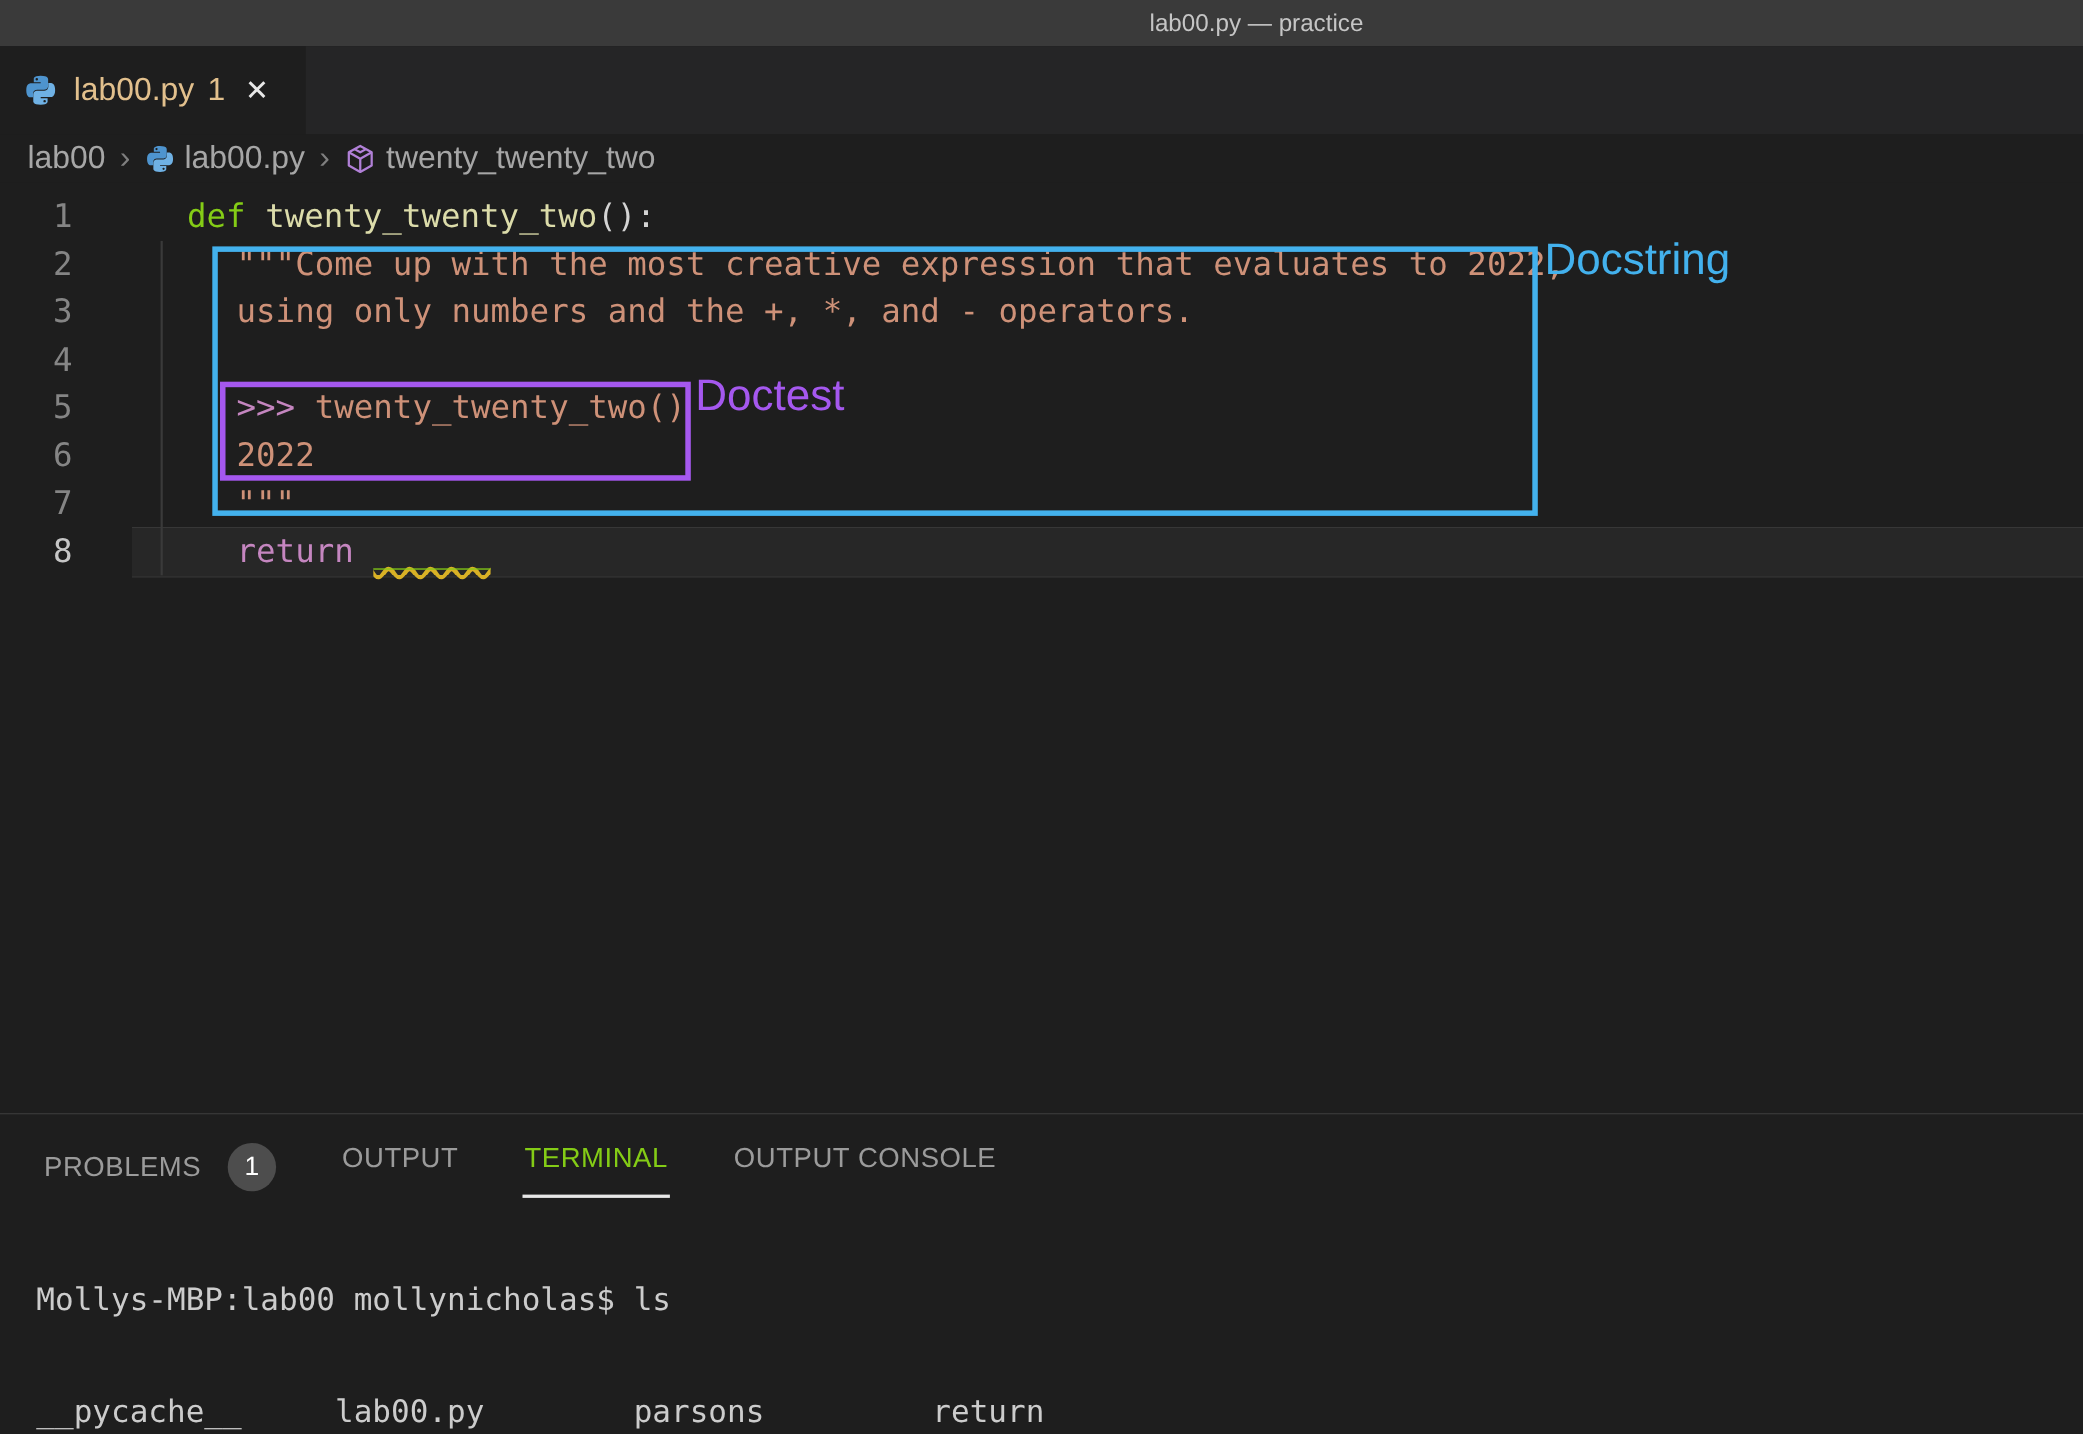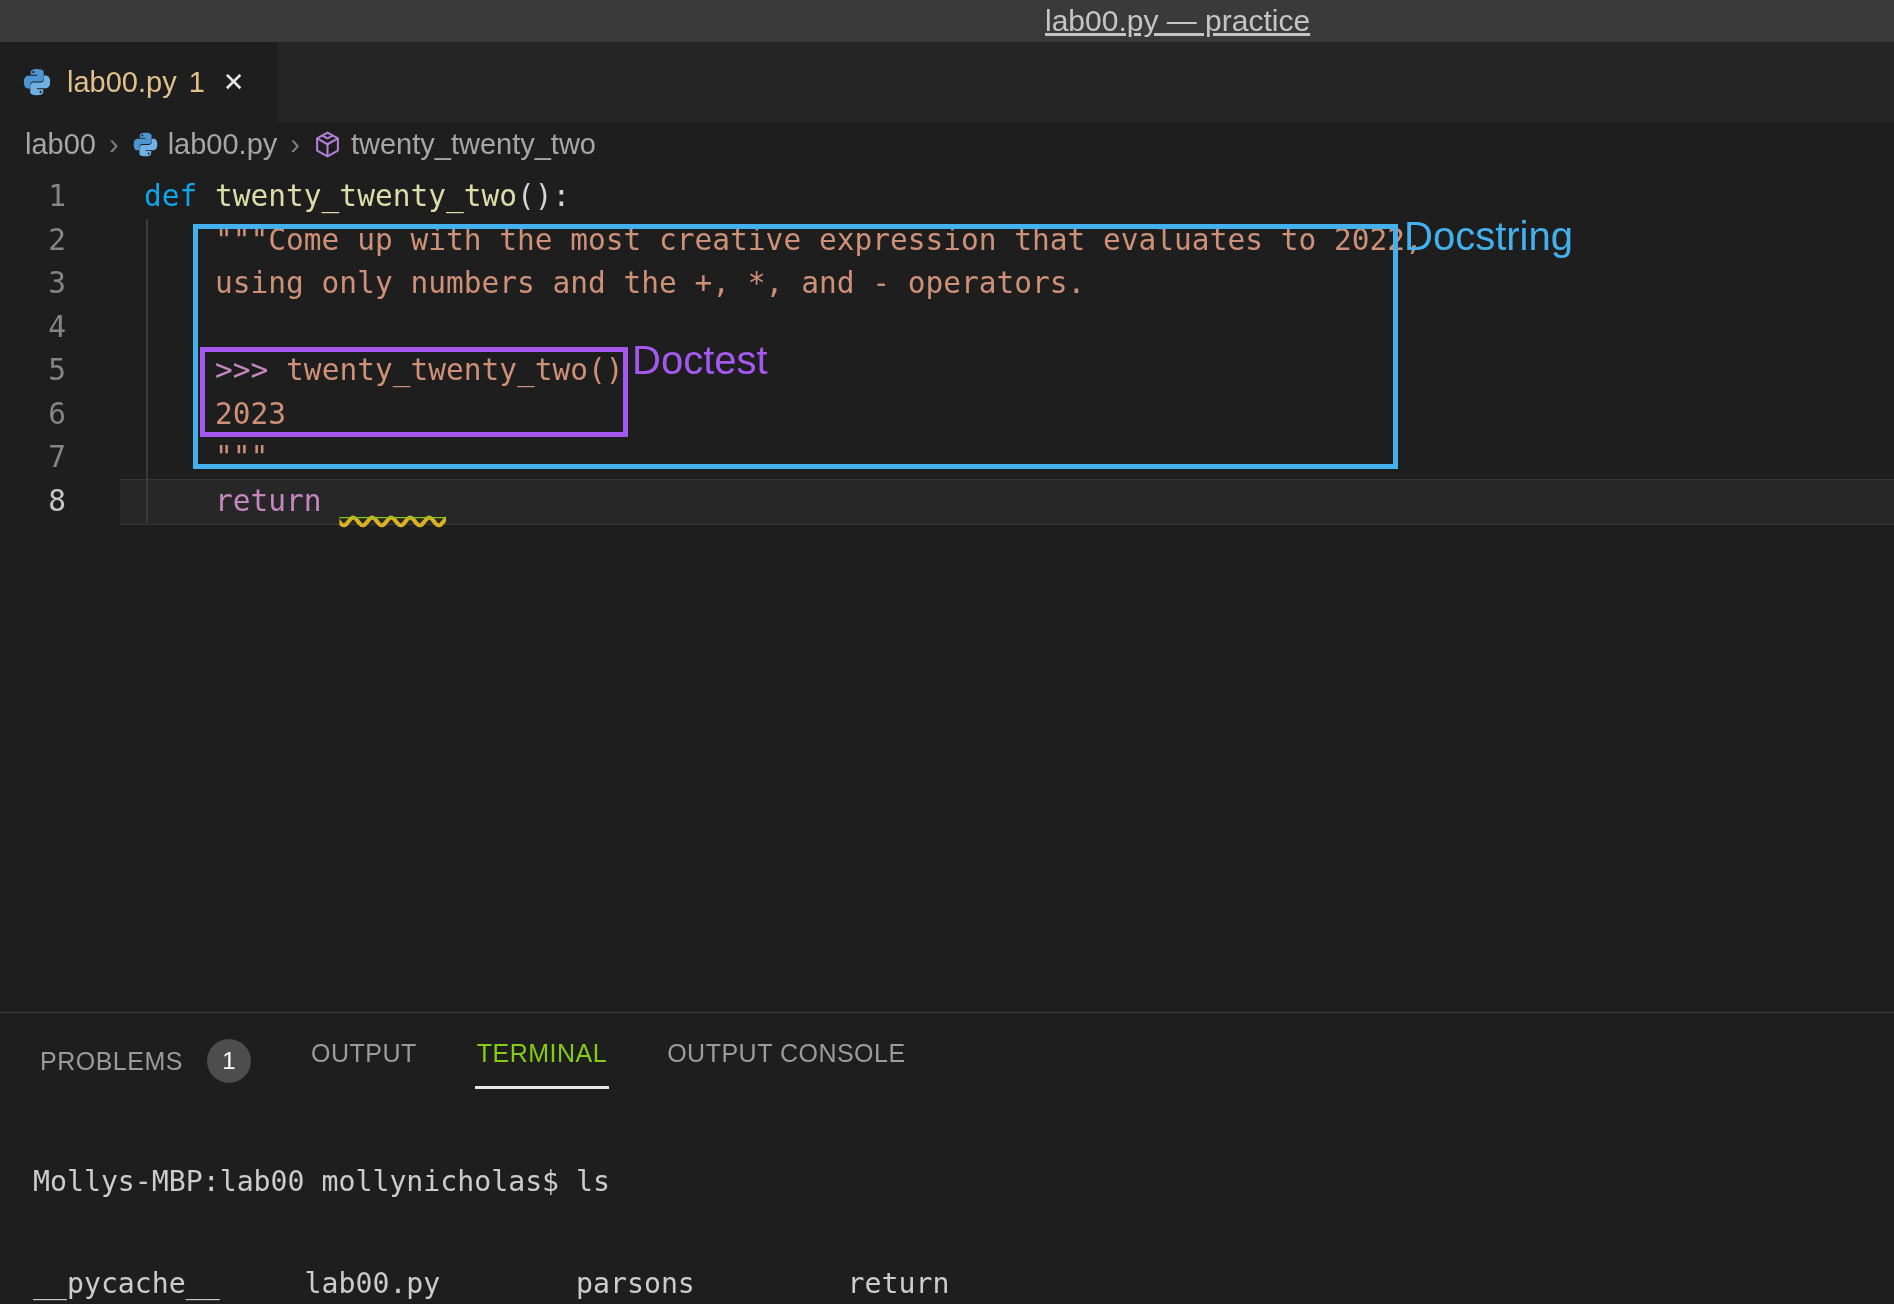--- a/index.html
+++ b/index.html
@@ -2,21 +2,21 @@
 <html><head>
 <meta charset="utf-8">
 <style>
   html,body{margin:0;padding:0;background:#1e1e1e;}
   body{width:1894px;height:1304px;overflow:hidden;position:relative;
        font-family:"Liberation Sans",sans-serif;-webkit-font-smoothing:antialiased;}
 
   
   .titlebar{position:absolute;left:0;top:0;width:1894px;height:42px;background:#3a3a3a;}
   .title-text{position:absolute;left:1045px;top:0;height:42px;line-height:42px;
-              font-size:30px;color:#c5c5c5;text-decoration:underline;}
+              font-size:22px;color:#c5c5c5;}
 
   
   .tabstrip{position:absolute;left:0;top:42px;width:1894px;height:80px;background:#252526;}
   .tab{position:absolute;left:0;top:0;width:278px;height:80px;background:#1e1e1e;
        display:flex;align-items:center;padding-left:22px;box-sizing:border-box;cursor:pointer;}
   .tab-label{margin-left:15px;font-size:29px;color:#e2c08d;}
   .tab-badge{margin-left:12px;font-size:29px;color:#e2c08d;}
   .tab-close{margin-left:18px;font-size:26px;color:#e8e8e8;line-height:1;}
 
   
@@ -28,21 +28,21 @@
 
   
   .editor{position:absolute;left:0;top:166px;width:1894px;height:836px;background:#1e1e1e;}
   .code-lines{position:absolute;left:0;top:9px;right:0;
               font-family:"DejaVu Sans Mono",monospace;font-size:29.5px;}
   .crow{display:flex;height:43.5px;line-height:43.5px;}
   .ln{width:144px;padding-right:78px;box-sizing:border-box;text-align:right;
       color:#858585;flex:none;}
   .ln.active{color:#c6c6c6;}
   .ctext{white-space:pre;}
-  .s-keyword{color:#0ea5e9;}
+  .s-keyword{color:#84cc16;margin-left:26px;}
   .s-function{color:#dcdcaa;}
   .s-plain{color:#d4d4d4;}
   .s-string{color:#ce9178;}
   .s-keyword2{color:#c586c0;}
   .s-blank-warning{color:#84cc16;
       text-decoration-line:underline;text-decoration-style:wavy;
       text-decoration-color:#d9b125;text-decoration-thickness:3.5px;
       text-underline-offset:5px;}
   .indent-guide{position:absolute;left:146px;top:53px;width:2px;height:304px;background:#3a3a3a;}
   .cur-line{position:absolute;left:120px;right:0;top:313px;height:43.5px;
@@ -133,21 +133,21 @@
     <div class="crow">
       <span class="ln">4</span>
       <span class="ctext"><span class="s-plain"></span></span>
     </div>
     <div class="crow">
       <span class="ln">5</span>
       <span class="ctext"><span class="s-plain">    </span><span class="s-keyword2">&gt;&gt;&gt;</span><span class="s-string"> twenty_twenty_two()</span></span>
     </div>
     <div class="crow">
       <span class="ln">6</span>
-      <span class="ctext"><span class="s-string">    2023</span></span>
+      <span class="ctext"><span class="s-string">    2022</span></span>
     </div>
     <div class="crow">
       <span class="ln">7</span>
       <span class="ctext"><span class="s-string">    """</span></span>
     </div>
     <div class="crow">
       <span class="ln active">8</span>
       <span class="ctext"><span class="s-plain">    </span><span class="s-keyword2">return</span><span class="s-plain"> </span><span class="s-blank-warning">______</span></span>
     </div>
   </div>

